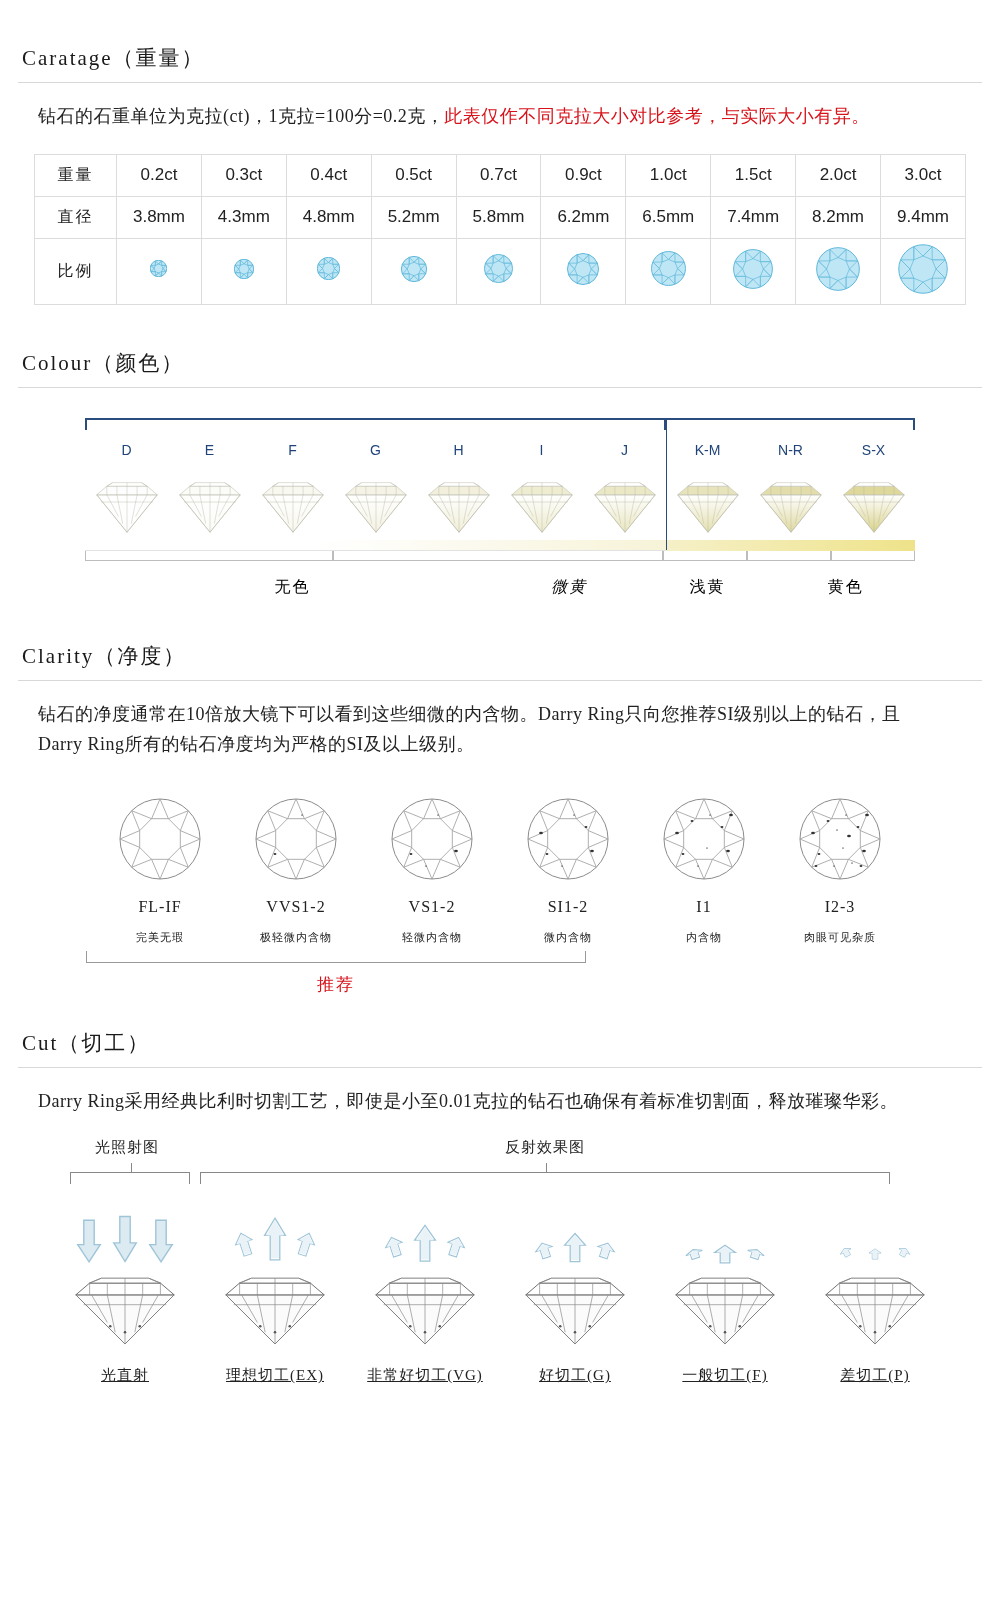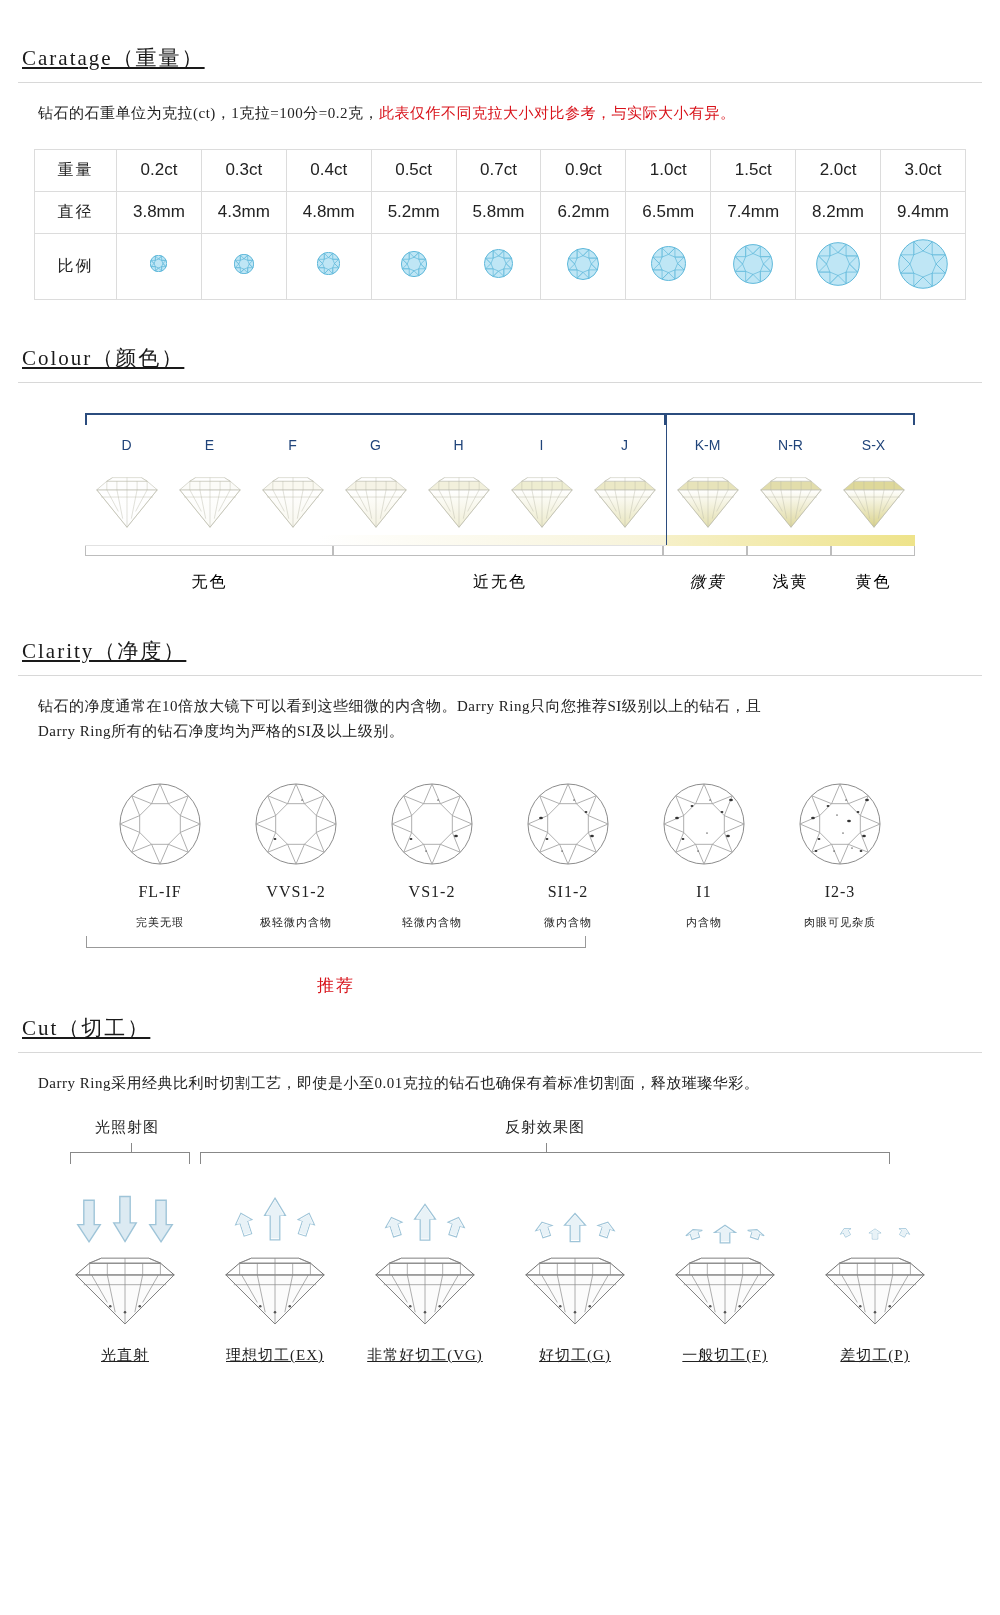--- a/index.html
+++ b/index.html
@@ -13,29 +13,28 @@
   .page { width: 1000px; position: relative; padding: 0 0 20px 0; }
 
   .section { position: relative; }
 
   .sec-head {
     font-family: "Liberation Serif", serif;
     font-size: 21px;
     letter-spacing: 2px;
     color: #1a1a1a;
     padding: 0 0 10px 22px;
-    text-decoration: underline;
   }
   .sec-rule {
     height: 1px;
     background: #d8d8d8;
     margin: 0 18px 0 18px;
   }
   .sec-desc {
-    font-size: 15px;
+    font-size: 18px;
     line-height: 1.7;
     padding: 18px 32px 0 38px;
     letter-spacing: 0.5px;
   }
   .red { color: #d8121a; }
 
   
   .carat-wrap { padding: 22px 34px 0 34px; }
   table.carat {
     width: 100%;
@@ -120,21 +119,21 @@
   .rec-wrap { position: relative; width: 100%; height: 60px; }
   .rec-bracket {
     position: absolute;
     left: 86px; width: 500px; top: 6px; height: 12px;
     border-bottom: 1px solid #999;
     border-left: 1px solid #999;
     border-right: 1px solid #999;
   }
   .rec-text {
     position: absolute;
-    left: 86px; width: 500px; top: 44px;
+    left: 86px; width: 500px; top: 28px;
     text-align: center;
     color: #d8121a;
     font-size: 17px;
     letter-spacing: 2px;
   }
 
   
   .cut-labels { position: relative; height: 30px; margin-top: 22px; }
   .cut-lab { position: absolute; font-size: 15px; letter-spacing: 1px; }
   .cut-brackets { position: relative; height: 20px; }
@@ -801,21 +800,20 @@
         </div>
         <div class="bot-brackets" id="bot-brackets">
             <div class="bb" style="flex: 3 1 0px;"></div>
             <div class="bb" style="flex: 4 1 0px;"></div>
             <div class="bb" style="flex: 1 1 0px;"></div>
             <div class="bb" style="flex: 1 1 0px;"></div>
             <div class="bb" style="flex: 1 1 0px;"></div>
           </div>
         <div class="cname-row" id="cname-row">
             <div class="cname" style="flex: 3 1 0px;">无色</div>
-            <div class="cname" style="flex: 4 1 0px;">近无色</div>
             <div class="cname" style="flex: 1 1 0px; font-style: italic;">微黄</div>
             <div class="cname" style="flex: 1 1 0px;">浅黄</div>
             <div class="cname" style="flex: 1 1 0px;">黄色</div>
           </div>
       <div class="vdiv" style="left: 581px; top: 0px; height: 132px;"></div>
         </div>
     </div>
   </div>
 
   <div class="section">

